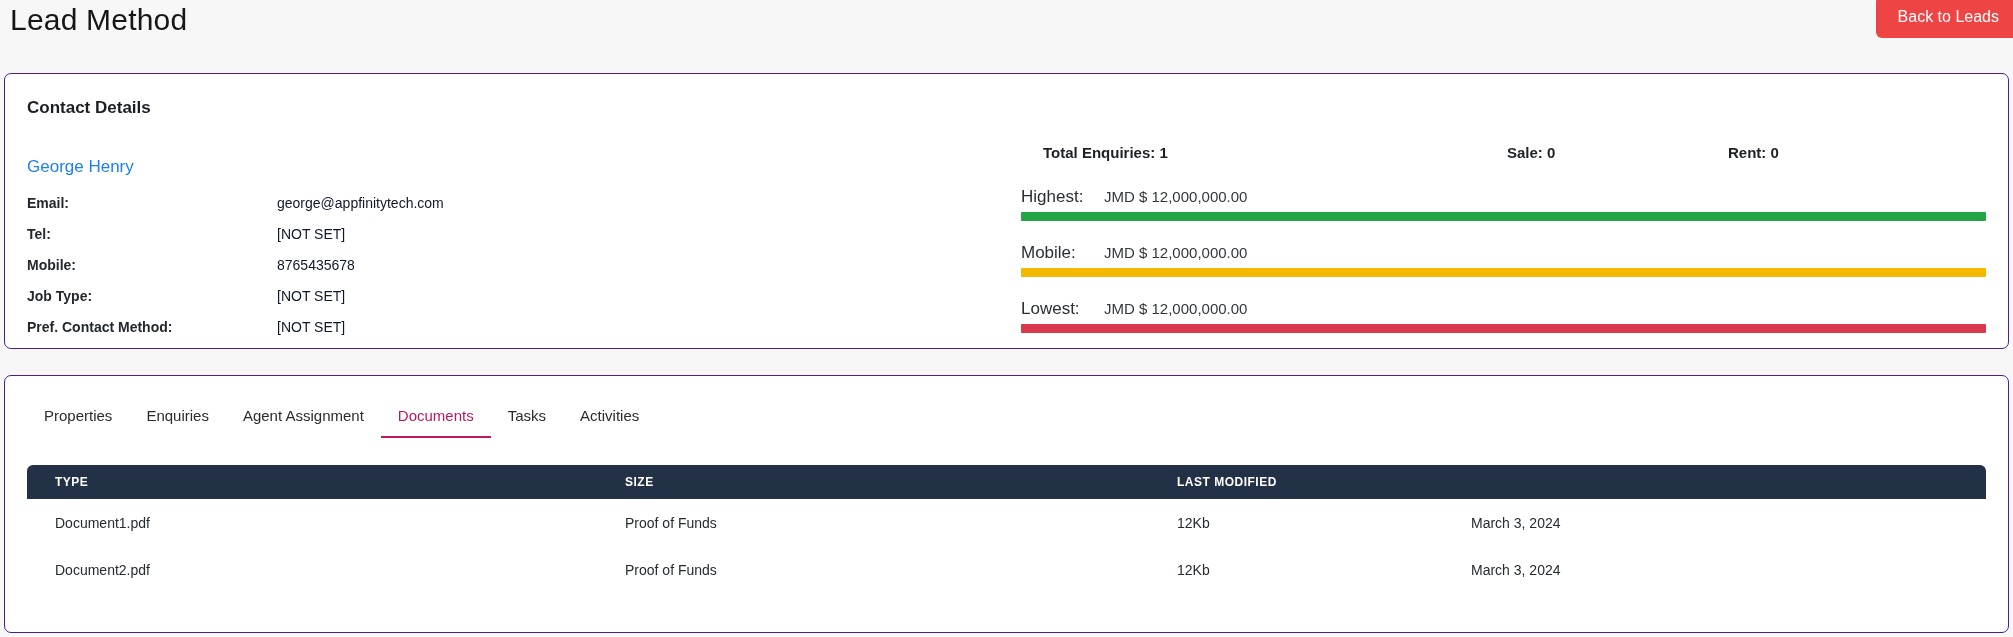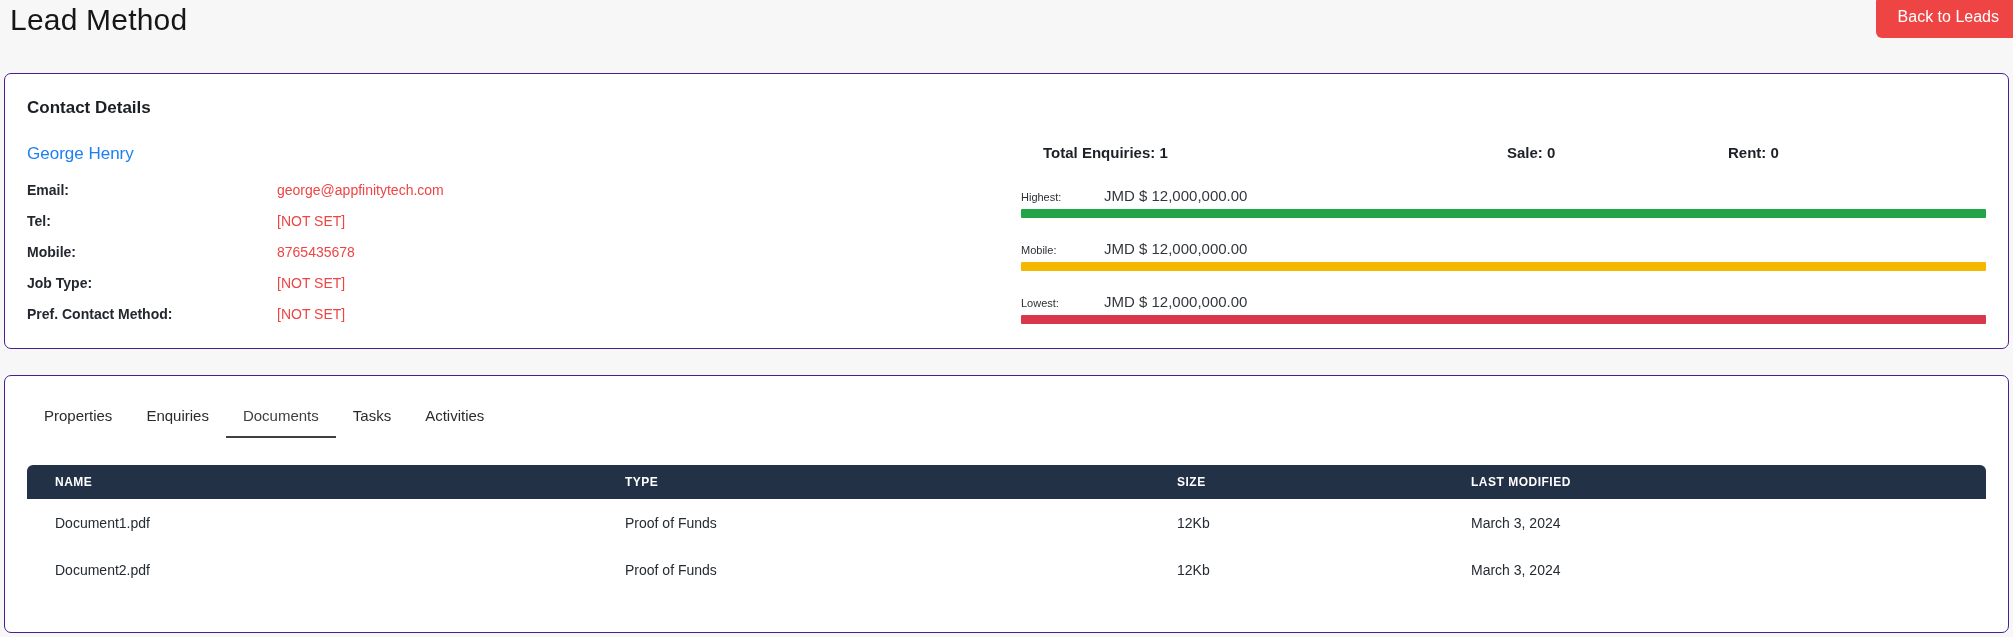--- a/index.html
+++ b/index.html
@@ -27,36 +27,36 @@
     background: #ffffff;
     border: 1px solid #4c1d95;
     border-radius: 7px;
     margin: 0 4px;
   }
   .card-contact { height: 276px; padding: 24px 22px 20px 22px; }
   .card-tabs    { height: 258px; margin-top: 26px; padding: 18px 22px 0 22px; }
 
   .section-title { font-size: 17px; font-weight: 700; color: #1b1f24; margin-bottom: 26px; }
 
-  .contact-body { display: flex; align-items: flex-start; gap: 36px; }
+  .contact-body { display: flex; align-items: center; gap: 36px; }
   .contact-left { flex: 1 1 auto; }
   .contact-right { flex: 0 0 965px; }
 
   .contact-name { font-size: 17px; font-weight: 400; text-decoration: none; display: inline-block; margin-bottom: 10px; }
   .field-row { display: flex; align-items: center; height: 31px; font-size: 14px; }
   .field-label { width: 250px; font-weight: 700; color: #23272e; }
-  .field-value { color: #ef4444; }
+  .field-value { color: #0f172a; }
 
   
   .stats-row { display: grid; grid-template-columns: 464px 221px auto; margin-bottom: 26px; }
   .stat { font-size: 15px; font-weight: 700; color: #1d2127; white-space: nowrap; margin-left: 22px; }
 
   .bar-group { margin-bottom: 22px; }
   .bar-meta { display: flex; align-items: baseline; margin-bottom: 5px; }
-  .bar-label { width: 83px; font-size: 11px; color: #2b2f35; }
+  .bar-label { width: 83px; font-size: 17px; color: #2b2f35; }
   .bar-value { font-size: 15px; color: #33373d; }
   .bar-track { height: 9px; width: 100%; border-radius: 1px; }
 
   
   .tabs { display: flex; height: 44px; margin-bottom: 27px; }
   .tab {
     padding: 0 17px; display: flex; align-items: center;
     font-size: 15px; color: #2b2b2b; cursor: pointer;
     border-bottom: 2px solid transparent; white-space: nowrap;
   }
@@ -156,28 +156,28 @@
         <div class="bar-track" style="background-color: rgb(217, 55, 76);"></div>
       </div>
     </div>
   </div>
 </section>
 
 <section class="card card-tabs">
   <nav class="tabs">
     <div class="tab">Properties</div>
     <div class="tab">Enquiries</div>
-    <div class="tab active" style="color: #404040;">Documents</div>
+    <div class="tab">Agent Assignment</div>
+    <div class="tab active" style="color: #be185d;">Documents</div>
     <div class="tab">Tasks</div>
     <div class="tab">Activities</div>
   </nav>
 
   <div class="doc-table">
     <div class="thead" style="background-color: rgb(35, 49, 71);">
-      <span class="th">NAME</span>
       <span class="th">TYPE</span>
       <span class="th">SIZE</span>
       <span class="th">LAST MODIFIED</span>
     </div>
 
     <div class="trow">
       <span class="td">Document1.pdf</span>
       <span class="td">Proof of Funds</span>
       <span class="td">12Kb</span>
       <span class="td">March 3, 2024</span>

